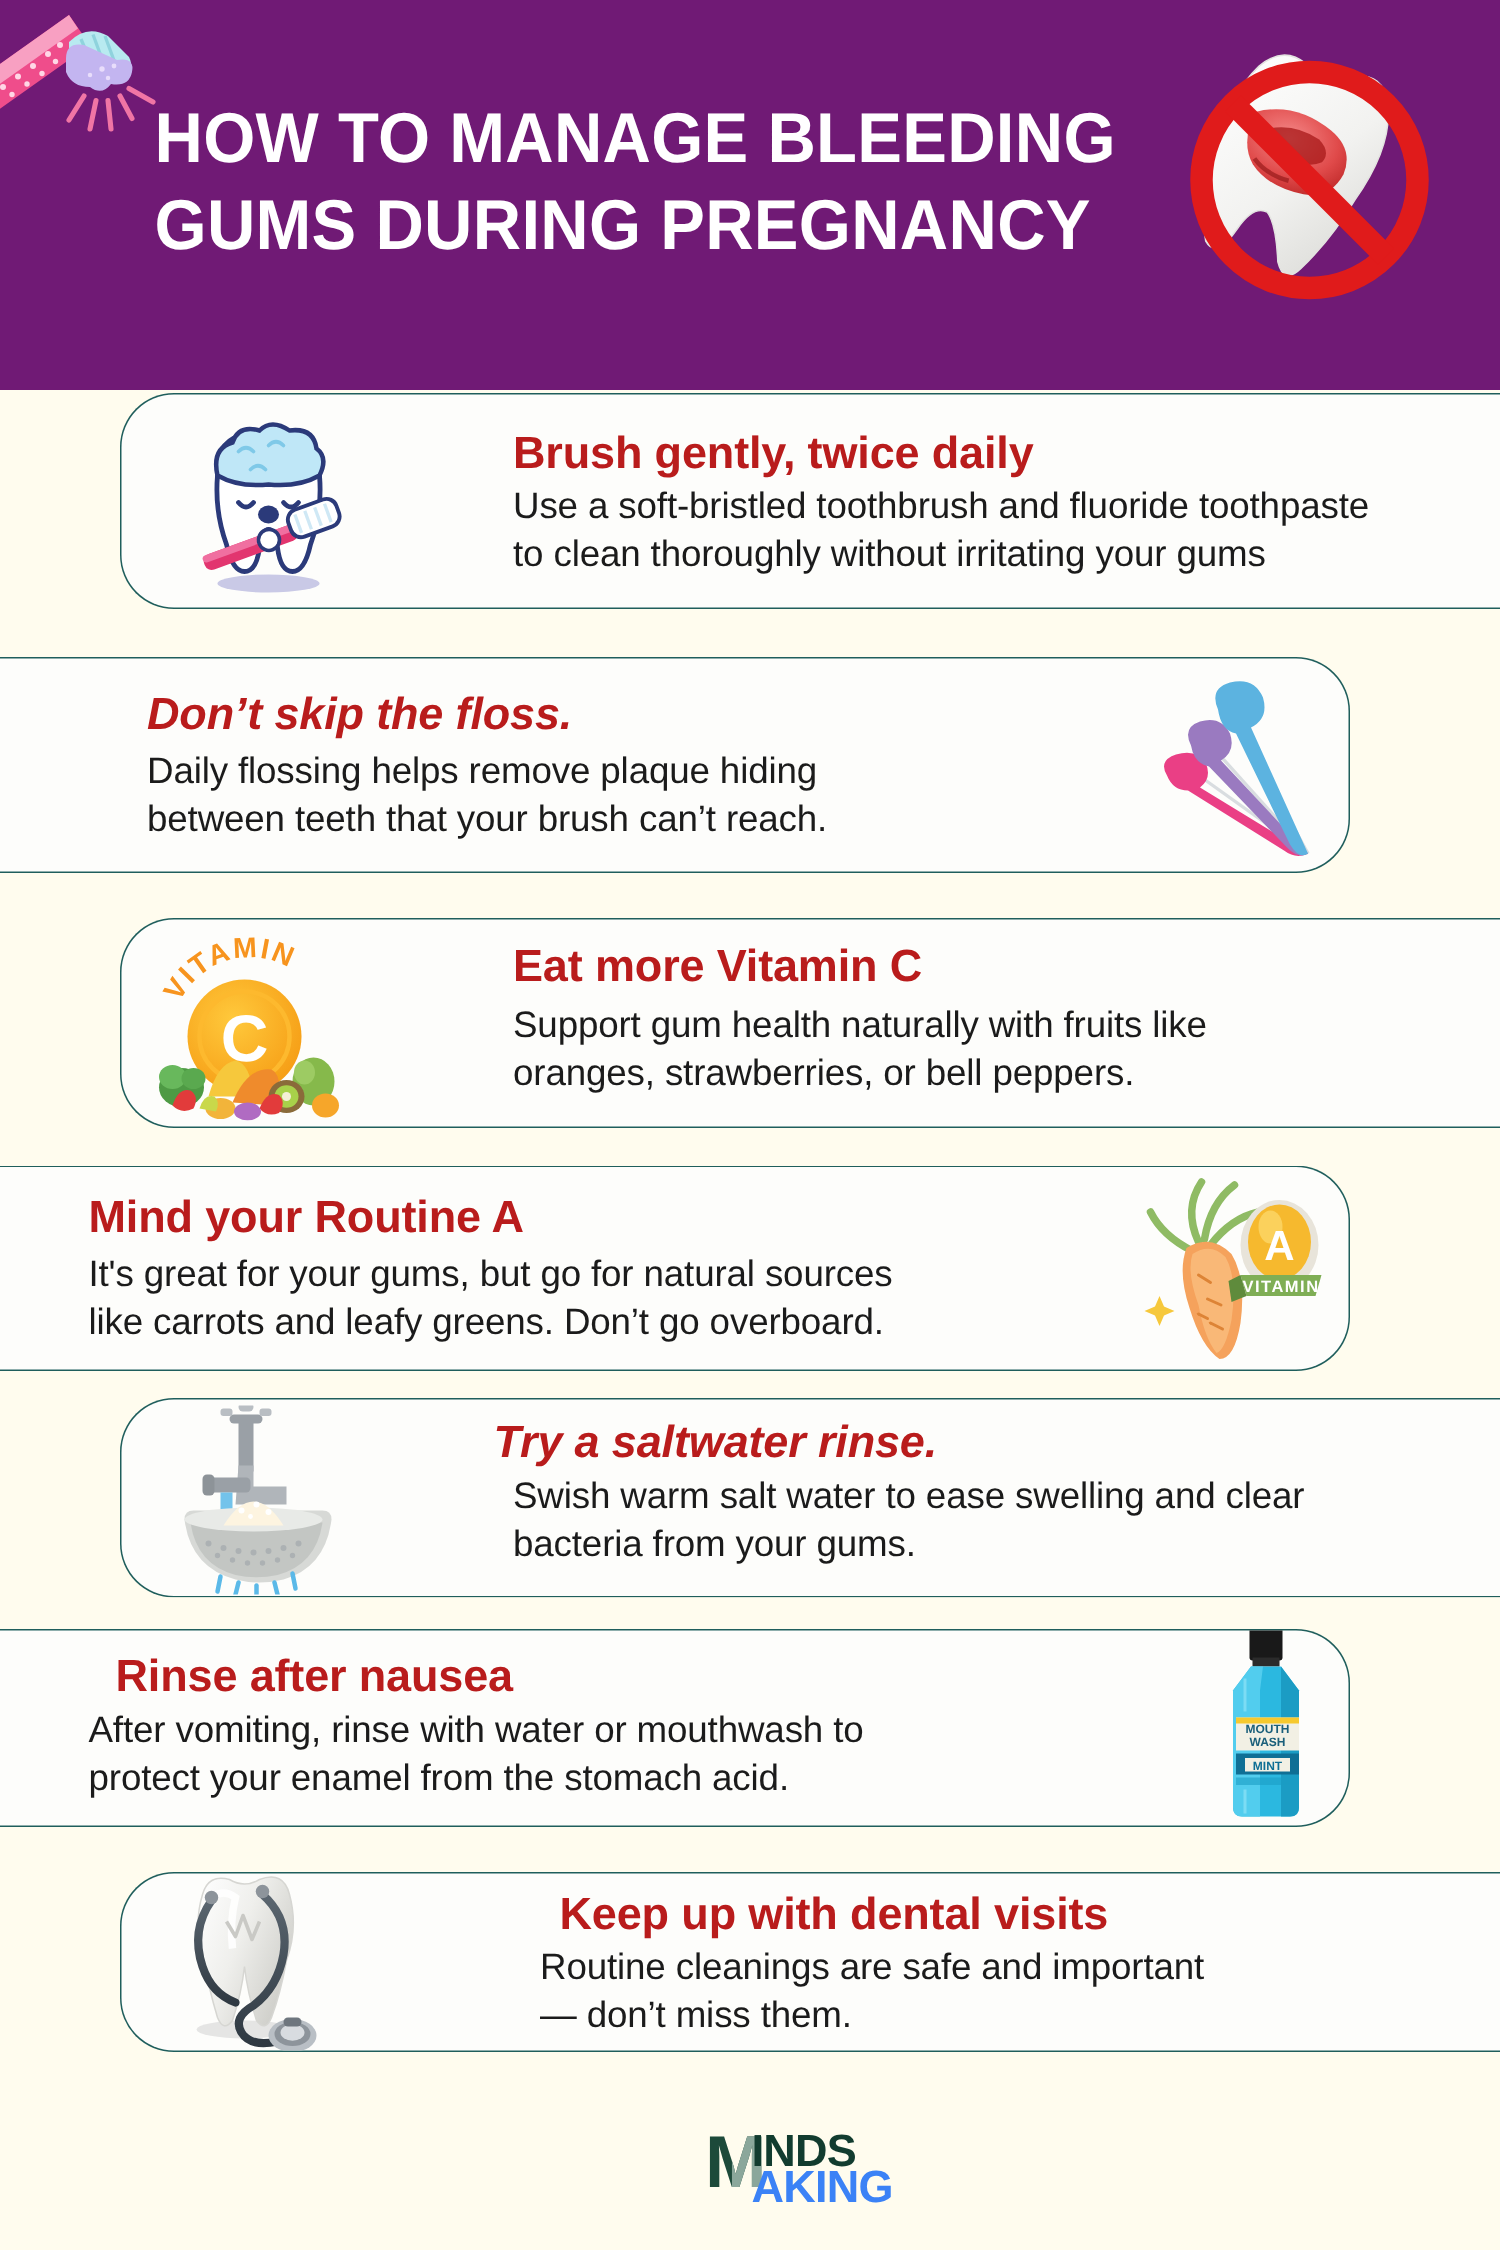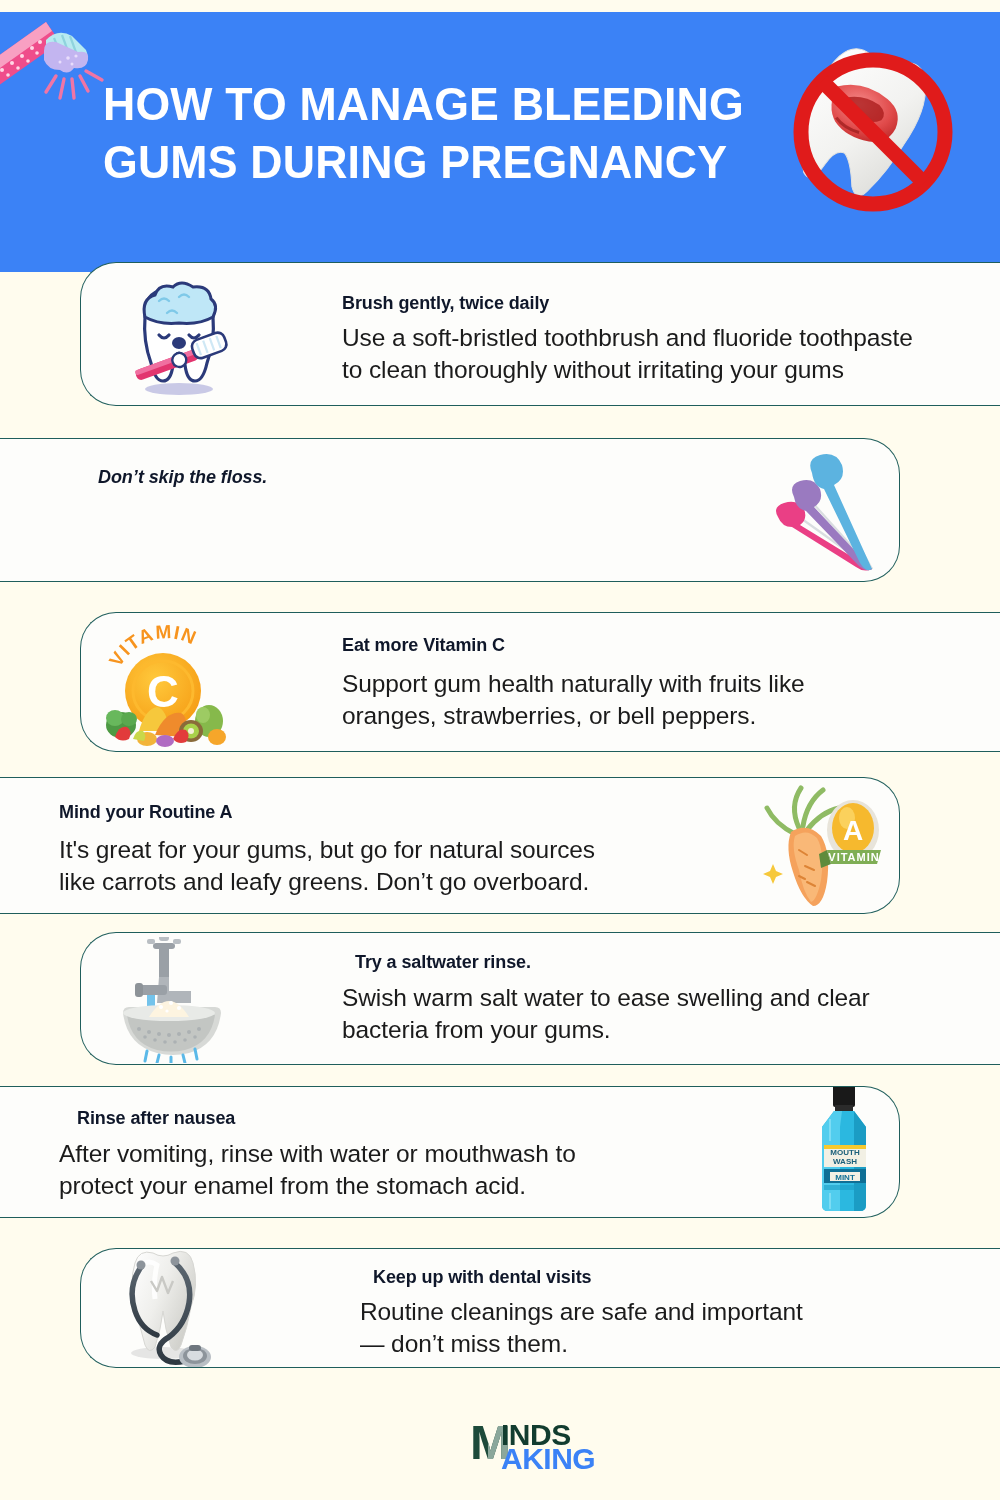--- a/index.html
+++ b/index.html
@@ -7,23 +7,22 @@
   body {
     background:#fffcee;
     font-family:"Liberation Sans", sans-serif;
     position:relative;
     overflow:hidden;
   }
 
   
   .header {
     position:absolute; left:0; top:0; width:1000px; height:260px;
-    background:#3b82f6;
+    background:#701a75;
     overflow:hidden;
-    margin-top:12px;
   }
   .header-title {
     position:absolute; left:103px; top:63px;
     width:680px;
     color:#ffffff;
     font-family:"Liberation Sans Narrow","Liberation Sans",sans-serif;
     font-weight:bold;
     font-size:47px;
     line-height:58px;
     letter-spacing:0.2px;
@@ -52,24 +51,24 @@
     border-left:none;
   }
   .card.right-open {  
     right:-40px;
     border-top-right-radius:0; border-bottom-right-radius:0;
     border-top-left-radius:36px; border-bottom-left-radius:36px;
     border-right:none;
   }
   .card-title {
     position:absolute;
-    color:#0f172a;
+    color:#b91c1c;
     font-family:"Liberation Sans Narrow","Liberation Sans",sans-serif;
     font-weight:bold;
-    font-size:18px;
+    font-size:30px;
     line-height:32px;
     white-space:nowrap;
     letter-spacing:-0.1px;
   }
   .card-body {
     position:absolute;
     color:#1b1b1b;
     font-family:"Liberation Sans Narrow","Liberation Sans",sans-serif;
     font-size:24.5px;
     line-height:32px;
@@ -220,20 +219,24 @@
         <path d="M58 24 L112 122"></path>
     </g>
     <path d="M18 70 Q12 60 24 56 Q38 52 44 62 Q48 72 40 78 L112 122
              Q104 126 96 120 L32 80 Q22 80 18 70 Z" fill="#ea3f85"></path>
     <path d="M34 50 Q28 38 40 34 Q54 30 60 42 Q64 54 54 60 L112 122
              Q106 126 98 118 L46 64 Q36 62 34 50 Z" fill="#9a7ac0"></path>
     <path d="M52 26 Q46 12 60 8 Q76 4 82 18 Q86 32 74 38 L112 122
              Q106 126 100 116 L64 42 Q54 40 52 26 Z" fill="#5cb3e0"></path>
   </svg>
   <div class="card-title" style="left:138px; top:22px;font-style:italic;">Don’t skip the floss.</div>
+  <div class="card-body" style="left:138px; top:60px;">
+    <span>Daily flossing helps remove plaque hiding</span>
+    <span>between teeth that your brush can’t reach.</span>
+  </div>
 </div>
 
 <div class="card right-open" style="top:612px; height:140px; width:960px;">
   <svg class="card-art" style="left:18px; top:6px; width:130px; height:128px;" viewBox="0 0 130 128">
     <defs>
       <path id="arcpath" d="M18 56 A52 52 0 0 1 112 44"></path>
       <radialGradient id="cgrad" cx="0.4" cy="0.35" r="0.75">
         <stop offset="0" stop-color="#ffc93c"></stop>
         <stop offset="1" stop-color="#f59a12"></stop>
       </radialGradient>
@@ -345,21 +348,21 @@
         <circle cx="86" cy="100" r="1.8"></circle>
     </g>
     <g stroke="#5bb9e8" stroke-width="3" stroke-linecap="round">
       <line x1="38" y1="114" x2="36" y2="124"></line>
       <line x1="50" y1="118" x2="48" y2="126"></line>
       <line x1="62" y1="120" x2="62" y2="126"></line>
       <line x1="74" y1="118" x2="76" y2="126"></line>
       <line x1="86" y1="112" x2="88" y2="122"></line>
     </g>
   </svg>
-  <div class="card-title" style="left:274px; top:13px;">Try a saltwater rinse.</div>
+  <div class="card-title" style="left:248px; top:13px;font-style:italic;">Try a saltwater rinse.</div>
   <div class="card-body" style="left:261px; top:49px;">
     <span>Swish warm salt water to ease swelling and clear</span>
     <span>bacteria from your gums.</span>
   </div>
 </div>
 
 <div class="card left-open" style="top:1086px; height:132px; width:940px;">
   <svg class="card-art" style="left:848px; top:-2px; width:72px; height:134px;" viewBox="0 0 72 134">
     <rect x="25" y="0" width="22" height="22" rx="2" fill="#191919"></rect>
     <rect x="27" y="20" width="18" height="6" fill="#2b2b2b"></rect>

